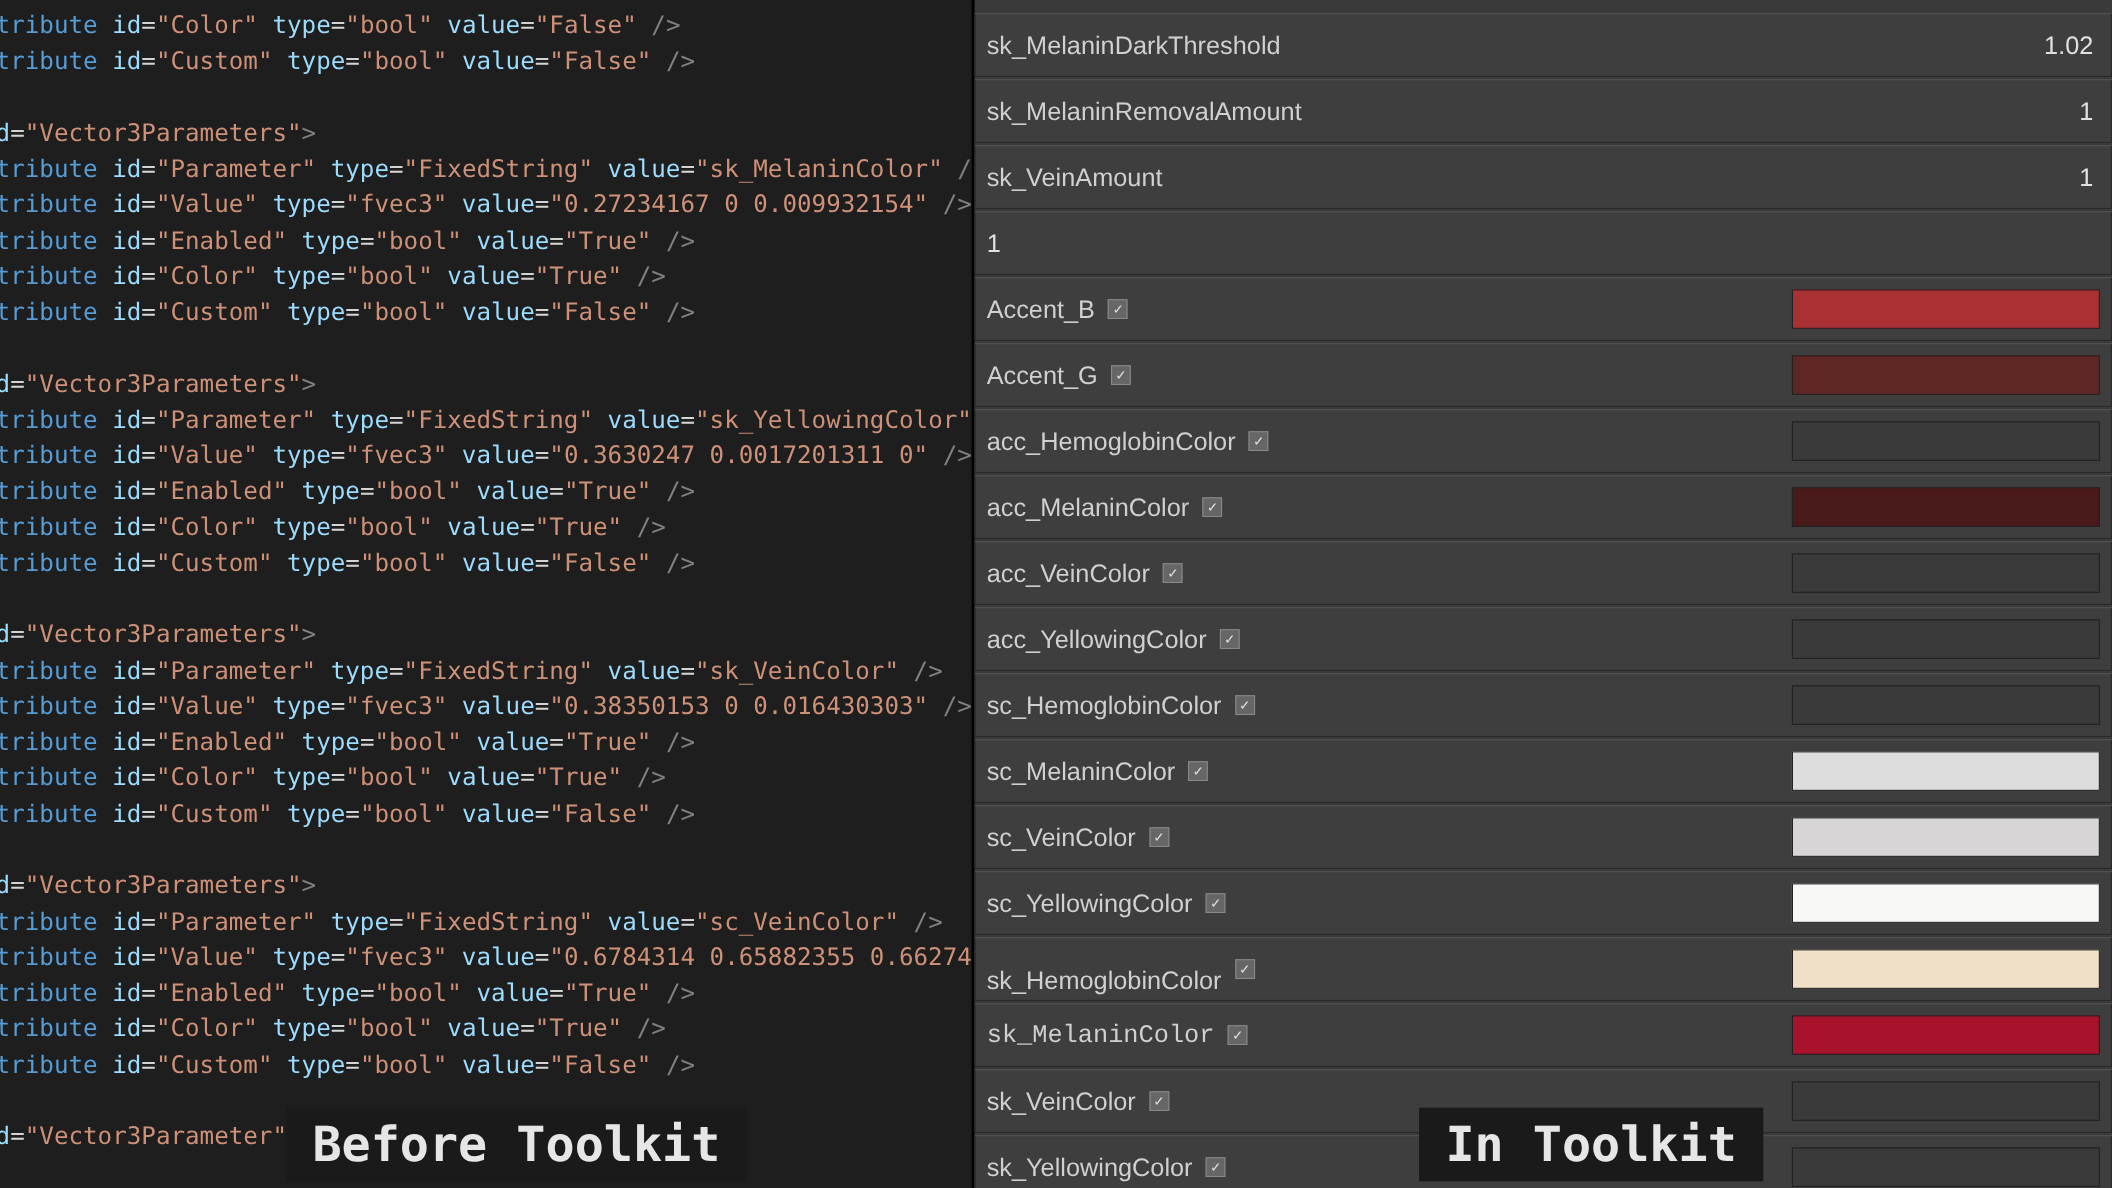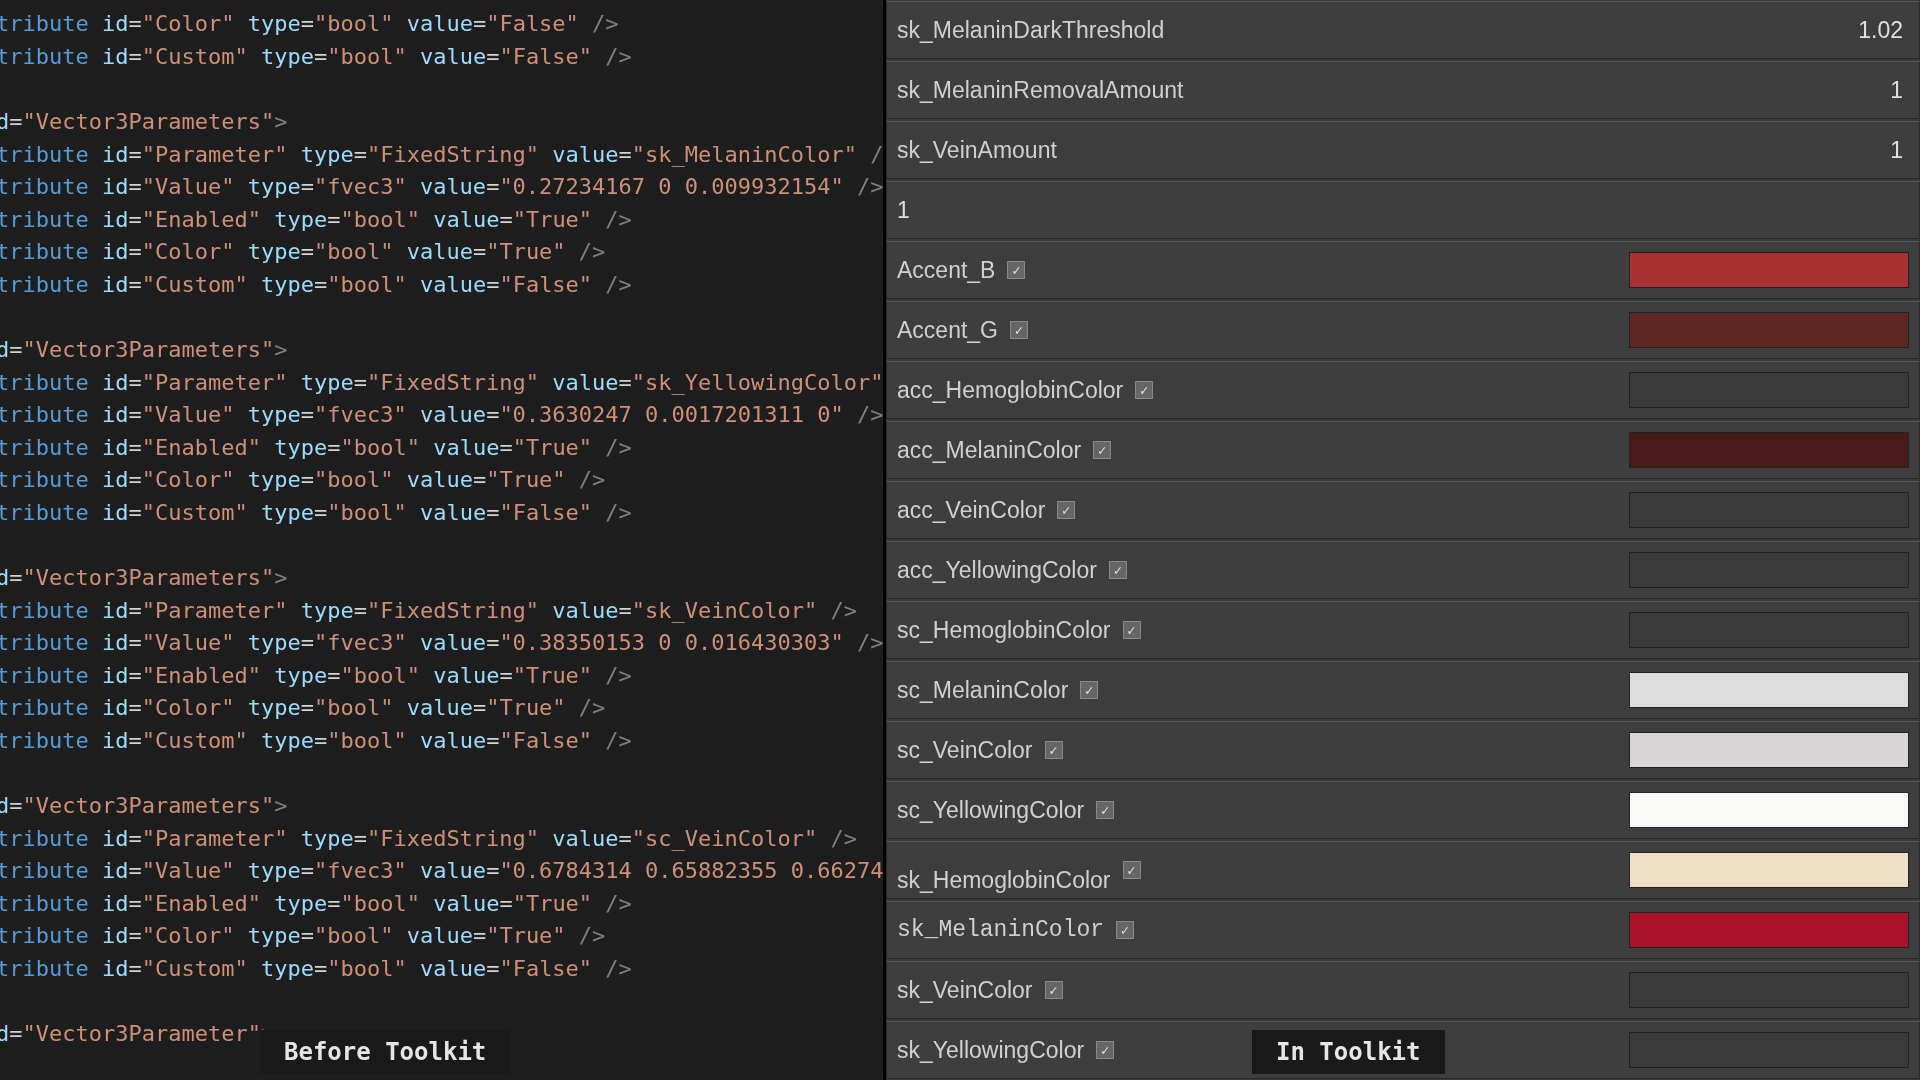--- a/index.html
+++ b/index.html
@@ -31,21 +31,21 @@
   .tok-attr { color: #9cdcfe; }
   .tok-op { color: #d4d4d4; }
   .tok-str { color: #ce9178; }
   .tok-punc { color: #808080; }
   
   .right-panel {
     width: 1128px;
     height: 100%;
     background: #3a3a3a;
     border-left: 3px solid #000;
-    padding-top: 1px;
+    padding-top: 12px;
   }
   .prop-row {
     display: flex;
     align-items: center;
     height: 58px;
     background: #3e3e3e;
     border: 1px solid #2a2a2a;
     border-top: 1px solid #555;
     margin-bottom: 2px;
     padding: 0 10px;
@@ -79,27 +79,27 @@
     width: 280px;
     height: 36px;
     border: 1px solid #222;
     margin-left: auto;
   }
   .label-badge {
     position: absolute;
     background: #1a1a1a;
     color: #e6e6e6;
     font-family: 'Consolas', monospace;
-    font-size: 24px;
+    font-size: 44px;
     font-weight: bold;
     padding: 8px 24px;
     bottom: 6px;
   }
   #badge-left { left: 260px; }
-  #badge-right { left: 1252px; }
+  #badge-right { left: 1290px; }
 </style>
 </head>
 <body>
 
 <div class="left-panel" id="code-container">
     <div class="code-line"><span class="tok-el">tribute </span><span class="tok-attr">id</span><span class="tok-op">=</span><span class="tok-str">"Color"</span><span class="tok-attr"> type</span><span class="tok-op">=</span><span class="tok-str">"bool"</span><span class="tok-attr"> value</span><span class="tok-op">=</span><span class="tok-str">"False"</span><span class="tok-punc"> /&gt;</span></div>
     <div class="code-line"><span class="tok-el">tribute </span><span class="tok-attr">id</span><span class="tok-op">=</span><span class="tok-str">"Custom"</span><span class="tok-attr"> type</span><span class="tok-op">=</span><span class="tok-str">"bool"</span><span class="tok-attr"> value</span><span class="tok-op">=</span><span class="tok-str">"False"</span><span class="tok-punc"> /&gt;</span></div>
     <div class="code-line blank"></div>
     <div class="code-line"><span class="tok-attr">d</span><span class="tok-op">=</span><span class="tok-str">"Vector3Parameters"</span><span class="tok-punc">&gt;</span></div>
     <div class="code-line"><span class="tok-el">tribute </span><span class="tok-attr">id</span><span class="tok-op">=</span><span class="tok-str">"Parameter"</span><span class="tok-attr"> type</span><span class="tok-op">=</span><span class="tok-str">"FixedString"</span><span class="tok-attr"> value</span><span class="tok-op">=</span><span class="tok-str">"sk_MelaninColor"</span><span class="tok-punc"> /&gt;</span></div>

